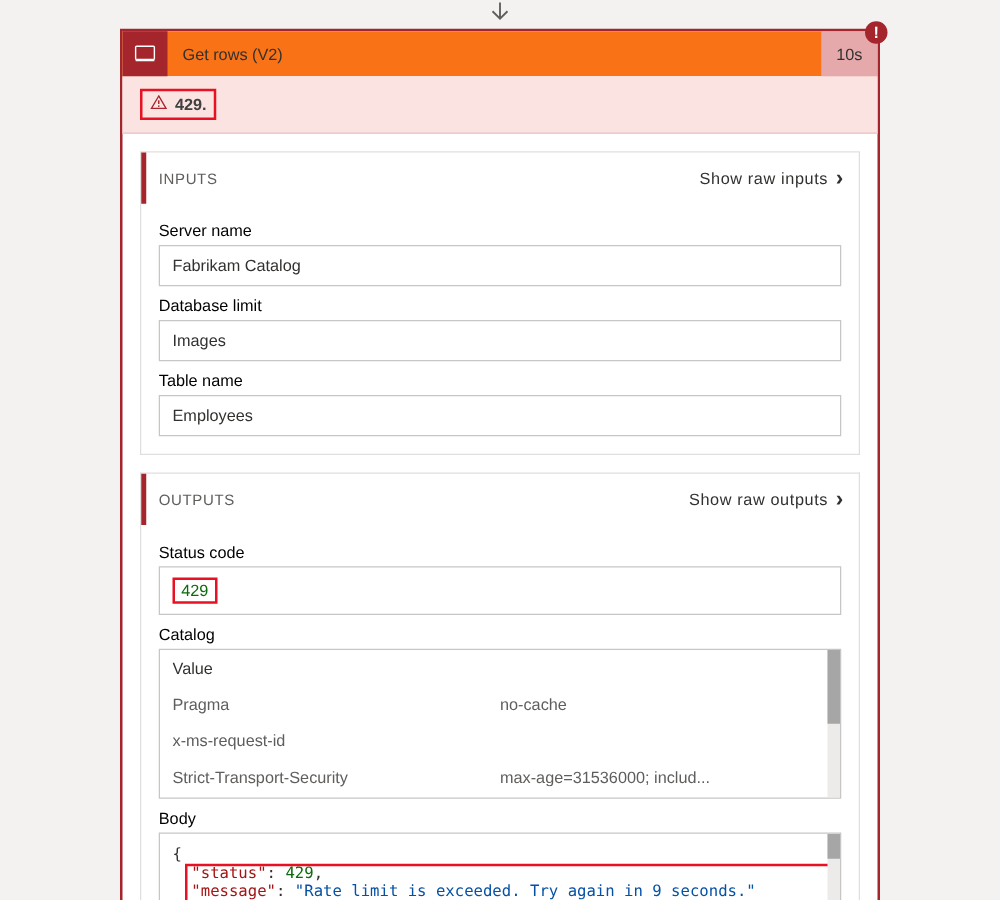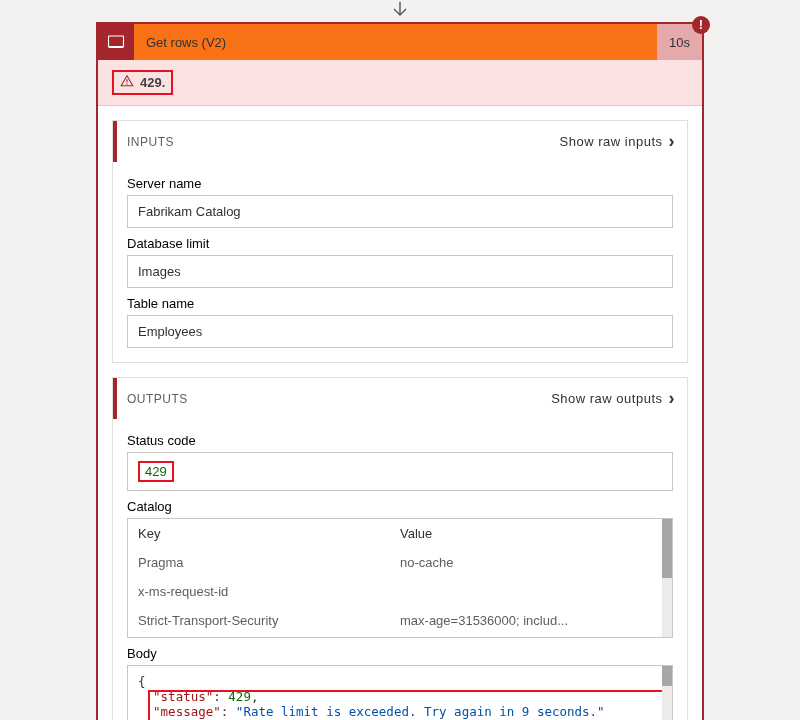--- a/index.html
+++ b/index.html
@@ -274,21 +274,20 @@
       </div>
       <div class="section-body">
         <div class="field-label">Status code</div>
         <div class="field-box status-wrap">
           <span class="status-highlight">429</span>
         </div>
 
         <div class="field-label">Catalog</div>
         <div class="headers-table">
           <div class="htab-row head">
-            <div>Key</div>
             <div>Value</div>
           </div>
           <div class="htab-row">
             <div>Pragma</div>
               <div>no-cache</div>
           </div>
           <div class="htab-row">
             <div>x-ms-request-id</div>
           </div>
           <div class="htab-row">

